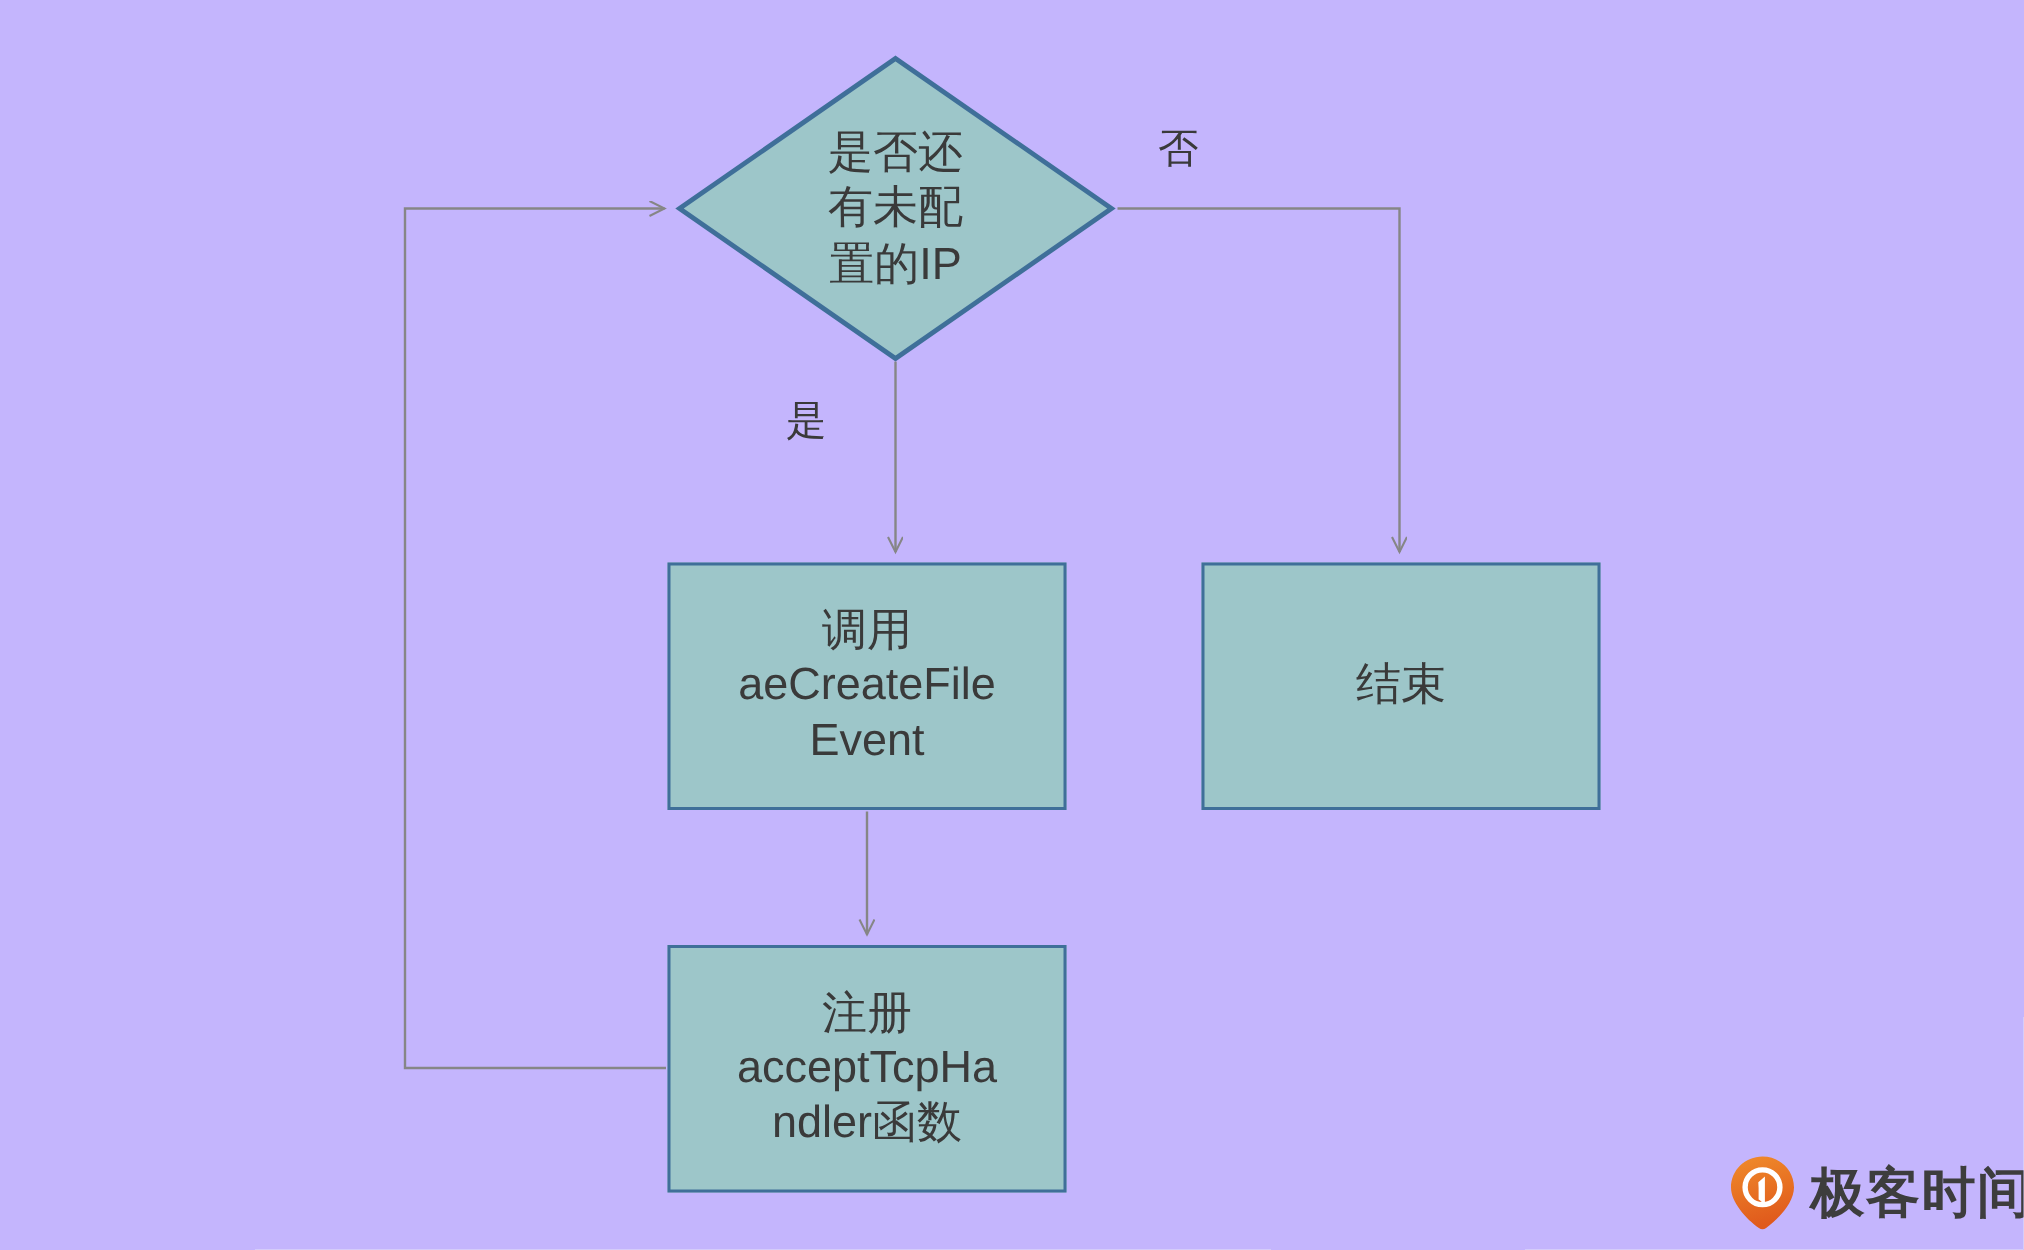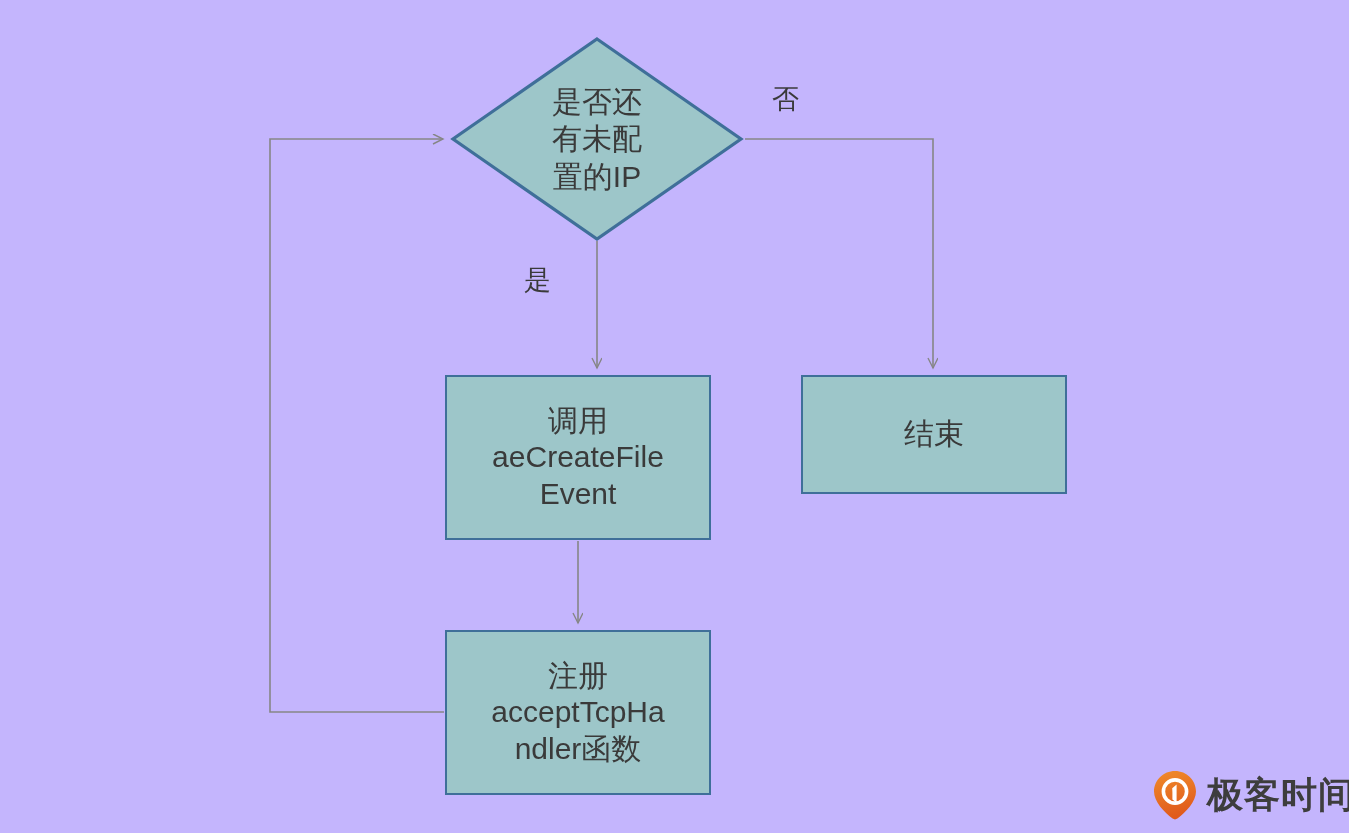--- a/index.html
+++ b/index.html
@@ -64,21 +64,21 @@
     top: 630px;
     width: 266px;
     height: 165px;
     font-size: 30px;
   }
   
   #node-end {
     left: 801px;
     top: 375px;
     width: 266px;
-    height: 119px;
+    height: 165px;
     font-size: 30px;
   }
 
   
   #node-decision {
     left: 450px;
     top: 36px;
     width: 294px;
     height: 206px;
   }

